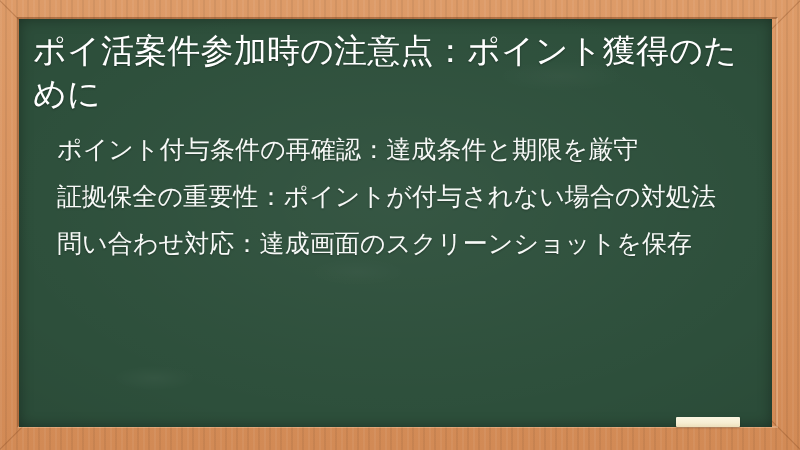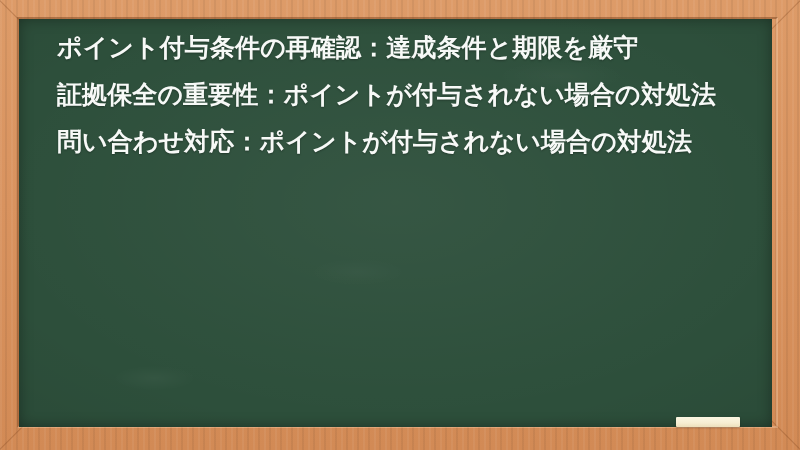--- a/index.html
+++ b/index.html
@@ -124,21 +124,21 @@
 
   #bullets {
     margin: 0;
     padding: 0;
     list-style: none;
   }
   #bullets li {
     color: #f7f9f7;
     font-size: 25px;
     line-height: 1.36;
-    font-weight: 700;
+    font-weight: 400;
     letter-spacing: 0.1px;
     margin: 0 0 13px 0;
     padding-left: 24px;
     text-shadow: 0 1px 2px rgba(0,0,0,0.30);
   }
   #bullets li:last-child { margin-bottom: 0; }
 
   
   #chalk-stick {
     position: absolute;
@@ -159,25 +159,26 @@
   <div class="miter tl"></div>
   <div class="miter tr"></div>
   <div class="miter bl"></div>
   <div class="miter br"></div>
 
   <div class="frame-bevel"></div>
 
   <div id="board">
     <div class="board-inner">
 
+      <h1 id="title">ポイ活案件参加時の注意点：ポイント獲得のために</h1>
 
       <ul id="bullets">
         <li>ポイント付与条件の再確認：達成条件と期限を厳守</li>
         <li>証拠保全の重要性：ポイントが付与されない場合の対処法</li>
-        <li>問い合わせ対応：ポイントが付与されない場合の対処法</li>
+        <li>問い合わせ対応：達成画面のスクリーンショットを保存</li>
       </ul>
 
     </div>
   </div>
 
   <div id="chalk-stick"></div>
 
 </div>
 
 </body></html>

